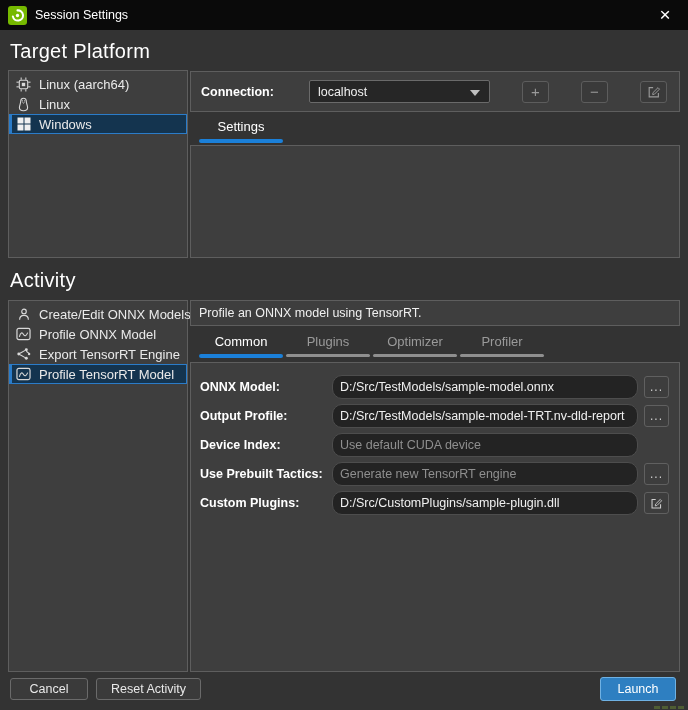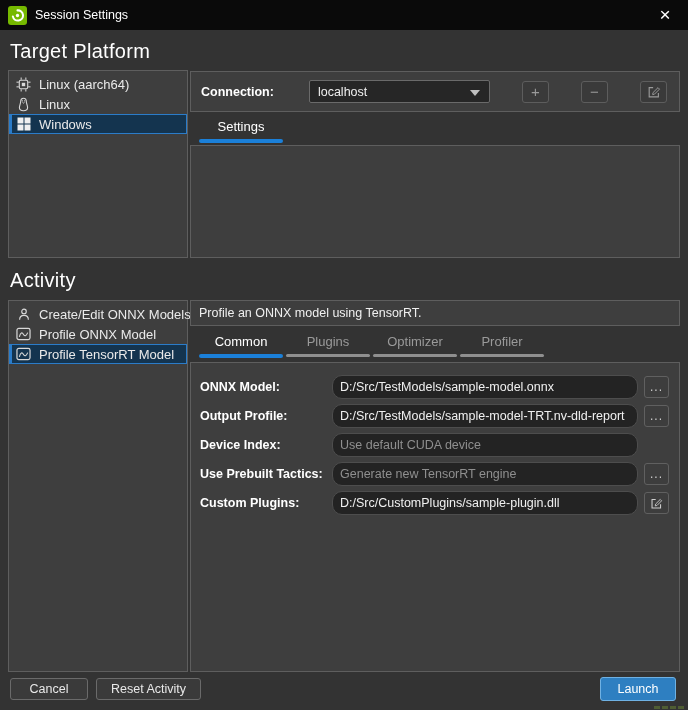--- a/index.html
+++ b/index.html
@@ -226,20 +226,34 @@
     </div>
     <div class="list-row">
       <span class="row-icon">
         <svg width="15" height="14" viewBox="0 0 16 15">
           <rect x="1" y="1.5" width="14" height="12" rx="2" fill="none" stroke="#d8d8d8" stroke-width="1.3"></rect>
           <path d="M3.5 10.5 C5 5.5 6.5 5.5 8 8 C9.3 10.2 10.8 10 12.5 6" fill="none" stroke="#d8d8d8" stroke-width="1.2"></path>
         </svg>
       </span>
       <span>Profile ONNX Model</span>
     </div>
+    <div class="list-row">
+      <span class="row-icon">
+        <svg width="15" height="14" viewBox="0 0 16 15">
+          <circle cx="3" cy="7.5" r="1.6" fill="#d8d8d8"></circle>
+          <circle cx="11" cy="3" r="1.6" fill="#d8d8d8"></circle>
+          <circle cx="11" cy="12" r="1.6" fill="#d8d8d8"></circle>
+          <circle cx="14" cy="7.5" r="1.3" fill="#d8d8d8"></circle>
+          <line x1="4.3" y1="6.8" x2="9.8" y2="3.6" stroke="#d8d8d8" stroke-width="1.2"></line>
+          <line x1="4.3" y1="8.2" x2="9.8" y2="11.4" stroke="#d8d8d8" stroke-width="1.2"></line>
+          <line x1="11" y1="4.6" x2="13.6" y2="6.6" stroke="#d8d8d8" stroke-width="1.2"></line>
+        </svg>
+      </span>
+      <span>Export TensorRT Engine</span>
+    </div>
     <div class="list-row selected">
       <span class="row-icon">
         <svg width="15" height="14" viewBox="0 0 16 15">
           <rect x="1" y="1.5" width="14" height="12" rx="2" fill="none" stroke="#d8d8d8" stroke-width="1.3"></rect>
           <path d="M3.5 10.5 C5 5.5 6.5 5.5 8 8 C9.3 10.2 10.8 10 12.5 6" fill="none" stroke="#d8d8d8" stroke-width="1.2"></path>
         </svg>
       </span>
       <span>Profile TensorRT Model</span>
     </div>
   </div>

